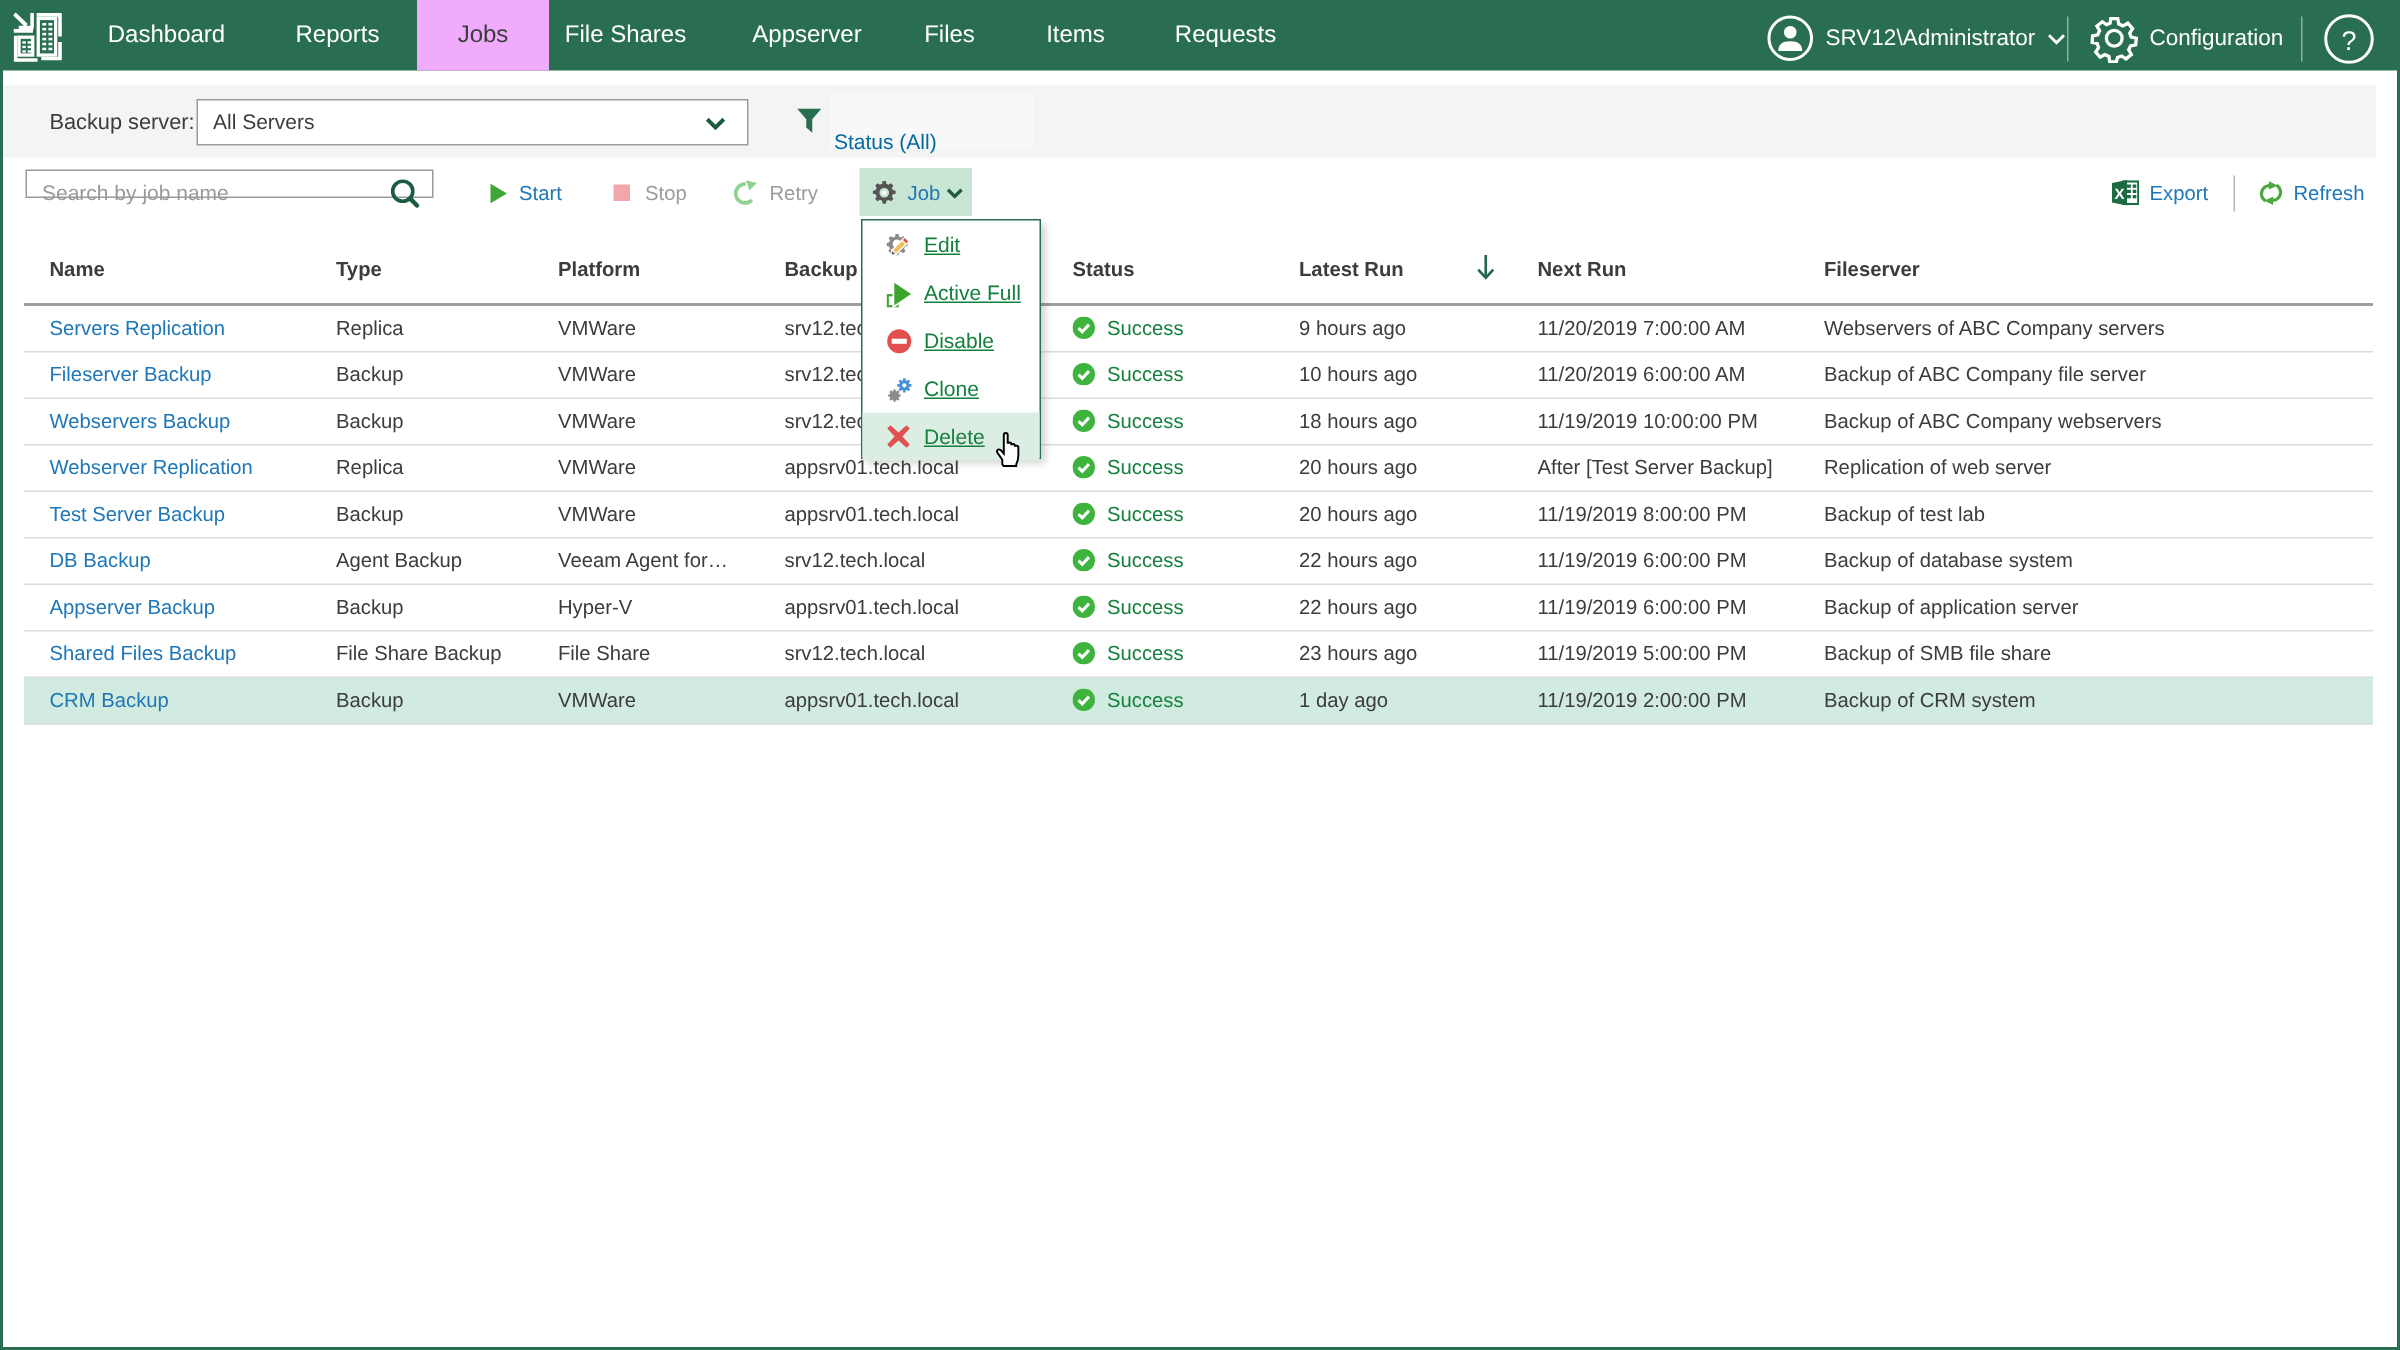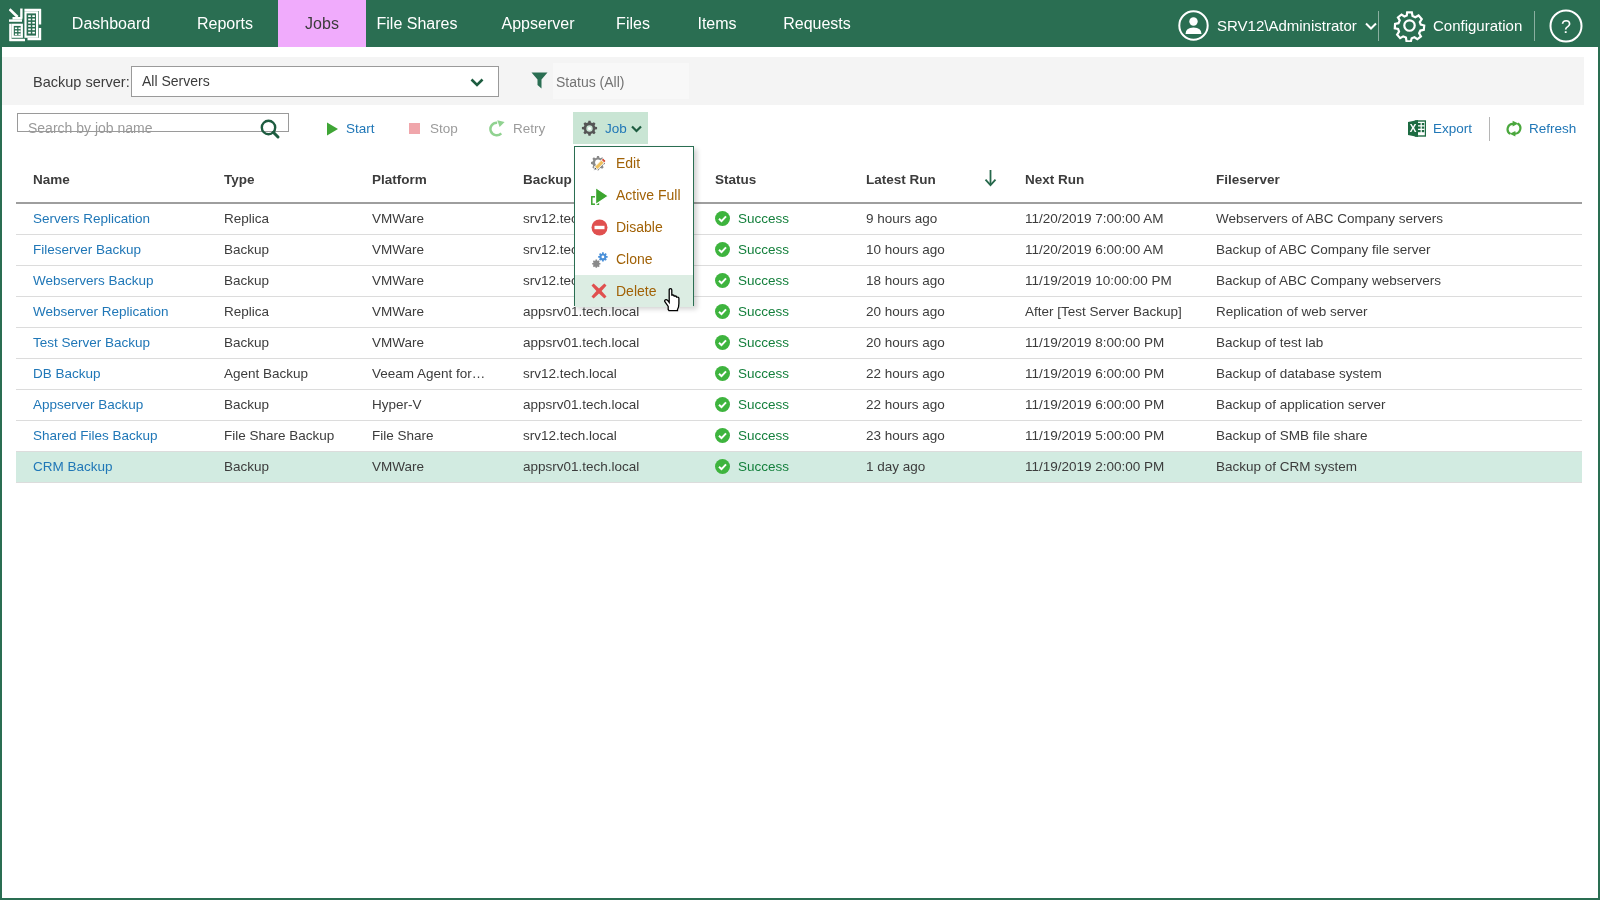--- a/index.html
+++ b/index.html
@@ -18,21 +18,21 @@
   .jobstab span { position:absolute; left:50%; transform:translateX(-50%); line-height:47px;
     font-size:16px; color:#3c3c3c; }
   .nbr { position:absolute; top:2px; height:47px; display:flex; align-items:center; font-size:15px; }
   .vdiv { width:1px; height:30px; background:rgba(255,255,255,.45); }
   
   .band { position:absolute; left:2px; top:57px; width:1582px; height:48px; background:#f4f4f4; }
   .blabel { position:absolute; left:33px; top:74px; font-size:14.5px; color:#3c3c3c; }
   .select { position:absolute; left:131px; top:66px; width:368px; height:31px;
     background:#fff; border:1px solid #9a9a9a; font-size:14px; color:#3c3c3c;
     line-height:29px; padding-left:10px; }
-  .statusall { position:absolute; left:556px; top:74px; font-size:14px; color:#737373; }
+  .statusall { position:absolute; left:556px; top:86px; font-size:14px; color:#0369a1; }
   
   .search { position:absolute; left:17px; top:113px; width:272px; height:19px;
     background:#fff; border:1px solid #9a9a9a; font-size:14px; color:#9a9a9a;
     line-height:29px; padding-left:10px; }
   .tbtn { position:absolute; top:113px; height:31px; display:flex; align-items:center;
     font-size:13.5px; }
   .blue { color:#2077b7; } .gray { color:#9b9b9b; }
   .jobbg { position:absolute; left:573px; top:112px; width:75px; height:32px; background:#c9e5d4; }
   
   .tablehead { position:absolute; left:16px; top:161px; width:1566px; height:41px; }
@@ -44,22 +44,22 @@
   .c { position:absolute; top:0; height:30px; line-height:30px; font-size:13.5px; color:#3c3c3c;
     white-space:nowrap; }
   .c.name { color:#2077b7; }
   .succ { color:#15803d; }
   
   .x0{left:17px;} .x1{left:208px;} .x2{left:356px;} .x3{left:507px;} .x4{left:699px;}
   .x5{left:850px;} .x6{left:1009px;} .x7{left:1200px;}
   
   .menu { position:absolute; left:574px; top:146px; width:120px; height:160px;
     background:#fff; border:1px solid #2a6e52; box-shadow:3px 3px 5px rgba(0,0,0,.18); z-index:20; }
-  .mi { position:relative; height:32px; line-height:32px; font-size:14px; color:#a16207;
-    padding-left:41px; }
+  .mi { position:relative; height:32px; line-height:32px; font-size:14px; color:#15803d;
+    padding-left:41px;text-decoration:underline; }
   .mi.hov { background:#dcede3; }
   .mi svg { position:absolute; left:16px; top:8px; }
   .cursor { position:absolute; left:662px; top:288px; z-index:30; }
 </style>
 </head>
 <body>
 <div class="frame"></div>
 
 <div class="nav">
   <svg class="logo" width="33" height="34" viewBox="0 0 33 34">

